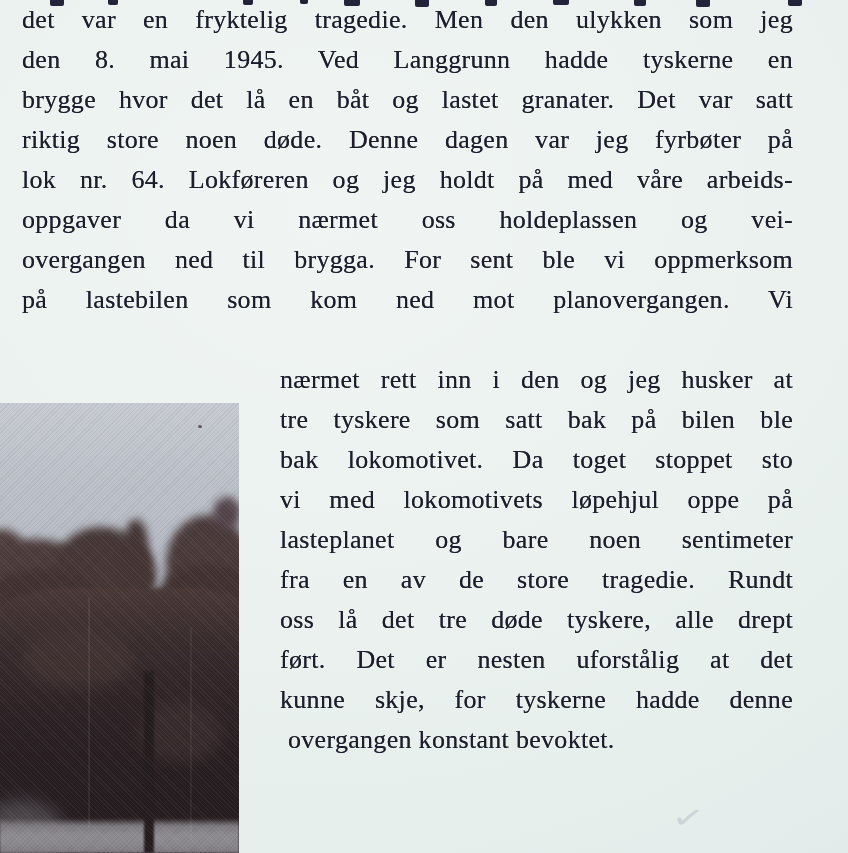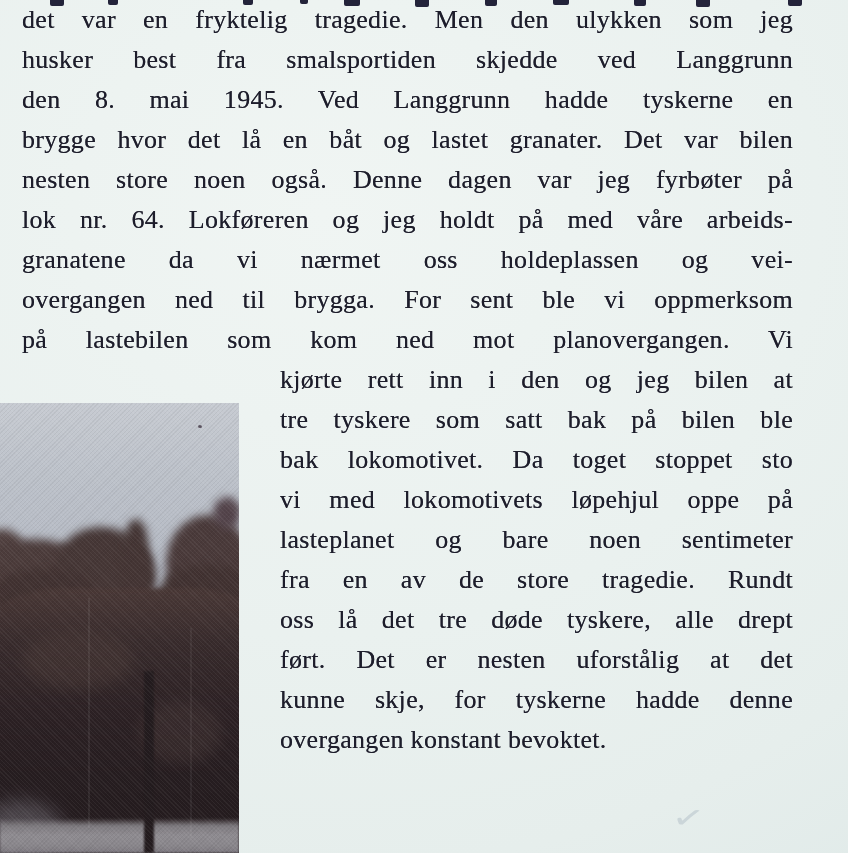--- a/index.html
+++ b/index.html
@@ -22,21 +22,21 @@
   .line {
     height: 40px;
     line-height: 40px;
     font-size: 26px;
     letter-spacing: 0.3px;
     white-space: nowrap;
     text-align: justify;
     text-align-last: justify;
     text-shadow: 0 0 0.6px rgba(29,29,43,0.75);
   }
-  .line.last { text-align-last: left; }
+  .line.last { text-align-last: left; margin-left: 8px; }
 
   
   .frag-row { position: absolute; left: 0; top: 0; width: 848px; height: 9px; }
   .frag {
     position: absolute; top: 0;
     background: #23233a;
     border-radius: 0 0 2px 2px;
     filter: blur(0.4px);
   }
 
@@ -108,32 +108,31 @@
       <span class="frag" style="left: 415px; width: 14px; height: 7px;"></span>
       <span class="frag" style="left: 485px; width: 12px; height: 6px;"></span>
       <span class="frag" style="left: 553px; width: 16px; height: 5px;"></span>
       <span class="frag" style="left: 634px; width: 12px; height: 6px;"></span>
       <span class="frag" style="left: 696px; width: 14px; height: 7px;"></span>
       <span class="frag" style="left: 788px; width: 14px; height: 6px;"></span>
     </div>
 
   <div class="text-block full-width">
       <div class="line">det var en fryktelig tragedie. Men den ulykken som jeg</div>
-      <div class="line">husker best fra smalsportiden skjedde ved Langgrunn</div>
       <div class="line">den 8. mai 1945. Ved Langgrunn hadde tyskerne en</div>
-      <div class="line">brygge hvor det lå en båt og lastet granater. Det var bilen</div>
-      <div class="line">nesten store noen også. Denne dagen var jeg fyrbøter på</div>
+      <div class="line">brygge hvor det lå en båt og lastet granater. Det var satt</div>
+      <div class="line">riktig store noen døde. Denne dagen var jeg fyrbøter på</div>
       <div class="line">lok nr. 64. Lokføreren og jeg holdt på med våre arbeids-</div>
-      <div class="line">granatene da vi nærmet oss holdeplassen og vei-</div>
+      <div class="line">oppgaver da vi nærmet oss holdeplassen og vei-</div>
       <div class="line">overgangen ned til brygga. For sent ble vi oppmerksom</div>
       <div class="line">på lastebilen som kom ned mot planovergangen. Vi</div>
     </div>
 
   <div class="text-block column">
-      <div class="line">kjørte rett inn i den og jeg bilen at</div>
+      <div class="line">nærmet rett inn i den og jeg husker at</div>
       <div class="line">tre tyskere som satt bak på bilen ble</div>
       <div class="line">bak lokomotivet. Da toget stoppet sto</div>
       <div class="line">vi med lokomotivets løpehjul oppe på</div>
       <div class="line">lasteplanet og bare noen sentimeter</div>
       <div class="line">fra en av de store tragedie. Rundt</div>
       <div class="line">oss lå det tre døde tyskere, alle drept</div>
       <div class="line">ført. Det er nesten uforstålig at det</div>
       <div class="line">kunne skje, for tyskerne hadde denne</div>
       <div class="line last">overgangen konstant bevoktet.</div>
     </div>

